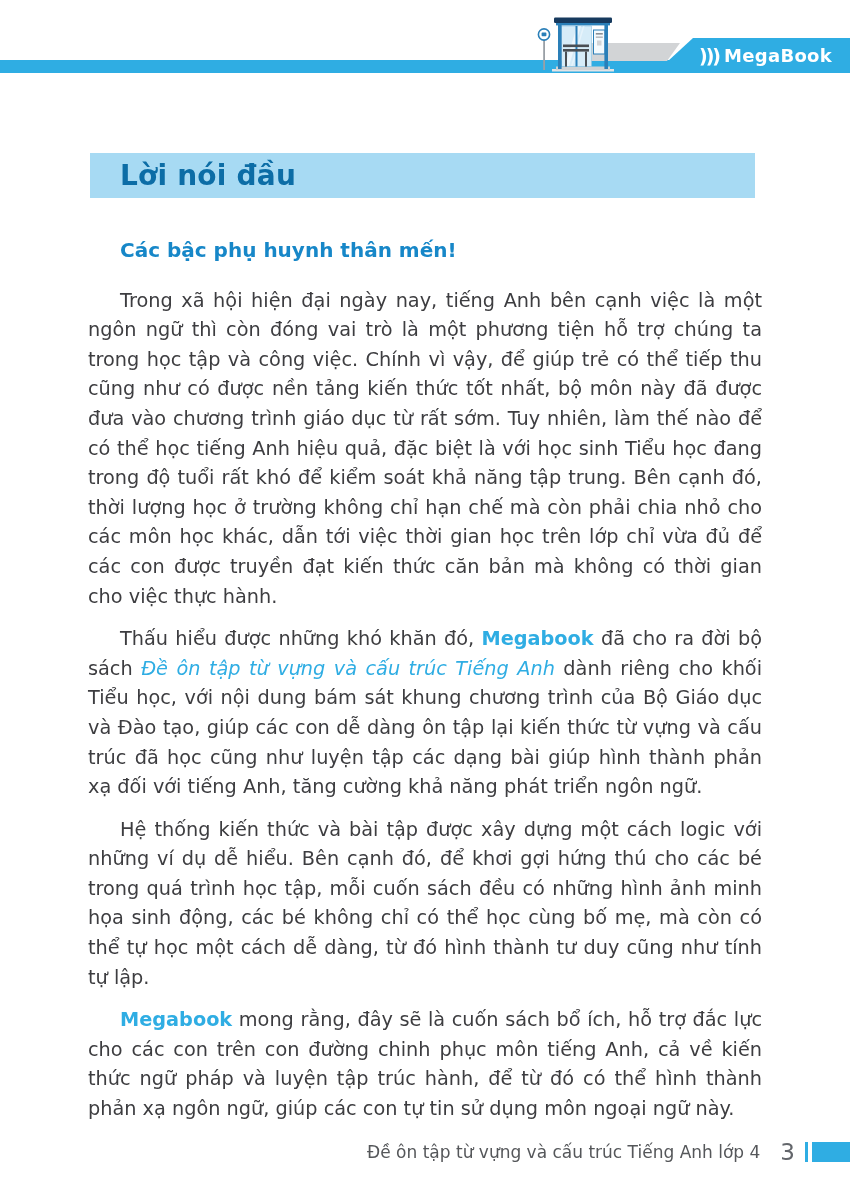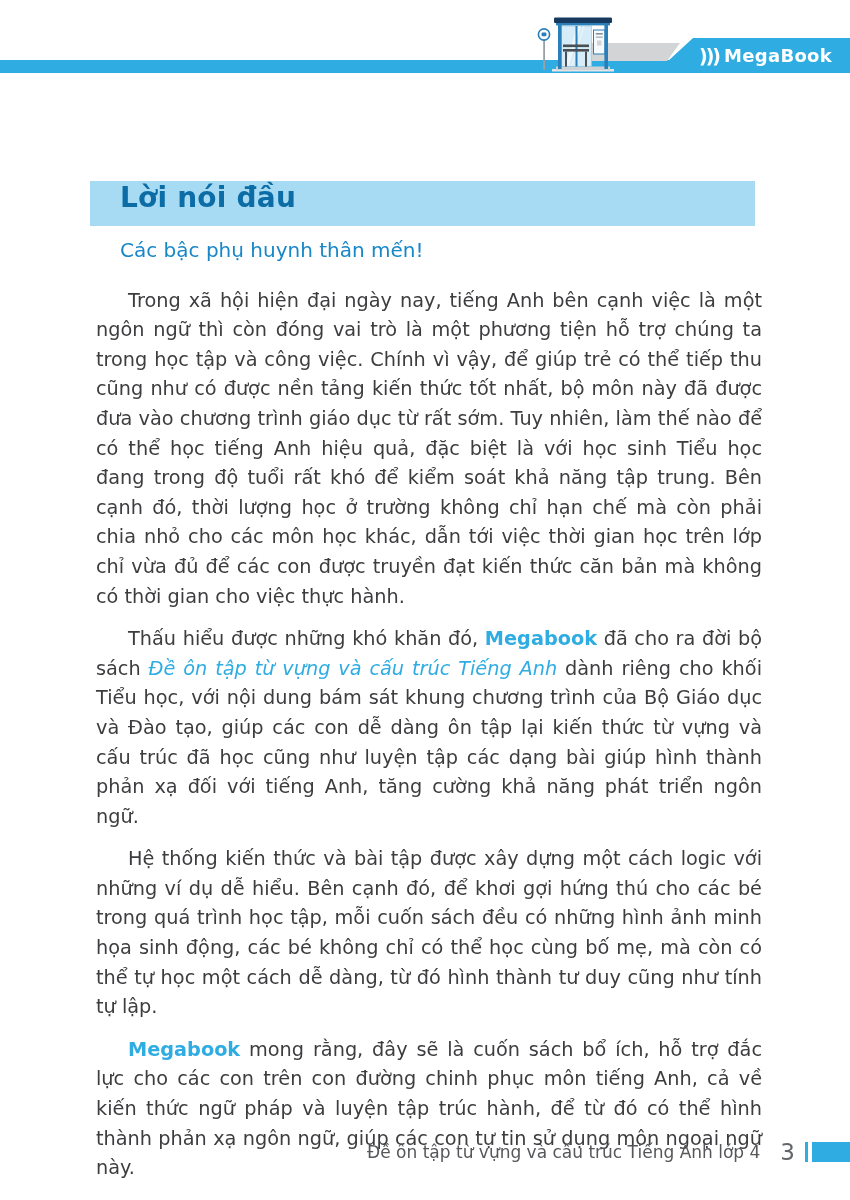--- a/index.html
+++ b/index.html
@@ -30,37 +30,37 @@
     margin-right:5px; transform:scaleY(1.05);
   }
   .brand-name {
     color:#ffffff; font-weight:bold; font-size:18px; letter-spacing:0.3px;
   }
   .bus-stop { position:absolute; left:536px; top:14px; width:82px; height:59px; }
 
   
   .title-bar {
     position:absolute; left:90px; top:153px; width:665px; height:45px;
-    background:#a7daf3; display:flex; margin-top:28px;
+    background:#a7daf3; display:flex; align-items:center;
   }
   .title-bar .title-text {
     margin:0 0 0 30px; font-size:28px; font-weight:bold; color:#0c6da6;
     letter-spacing:0.2px;
   }
 
   
   .content {
     position:absolute; left:88px; top:236px; width:674px;
     color:#3d3d40; font-size:19.3px; line-height:29.6px; text-align:justify;
   }
   .greeting {
-    color:#1787c8; font-weight:normal; font-size:20px;
+    color:#1787c8; font-weight:bold; font-size:20px;
     margin:0 0 20px 32px; text-align:left;
   }
-  .content p { margin:0 0 13px 8px; text-indent:32px; }
+  .content p { margin:0 0 13px 0; text-indent:32px; }
   .brand-inline { color:#2fade3; font-weight:bold; }
   .series-inline { color:#2fade3; font-style:italic; }
 
   
   .footer {
     position:absolute; right:0; top:1140px; height:24px;
     display:flex; align-items:center;
   }
   .footer-book-title { color:#55575a; font-size:17px; margin-right:20px; }
   .footer-page-num { color:#63666b; font-size:23px; margin-right:10px; }

